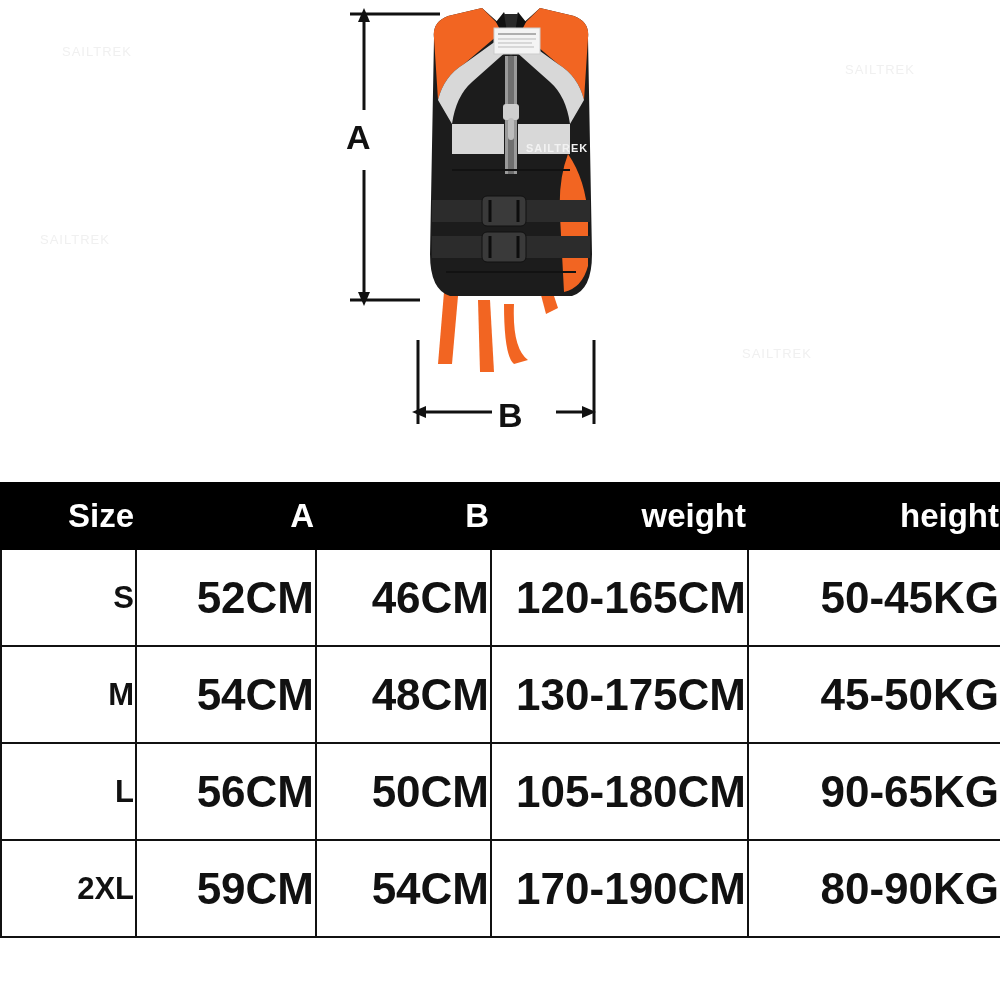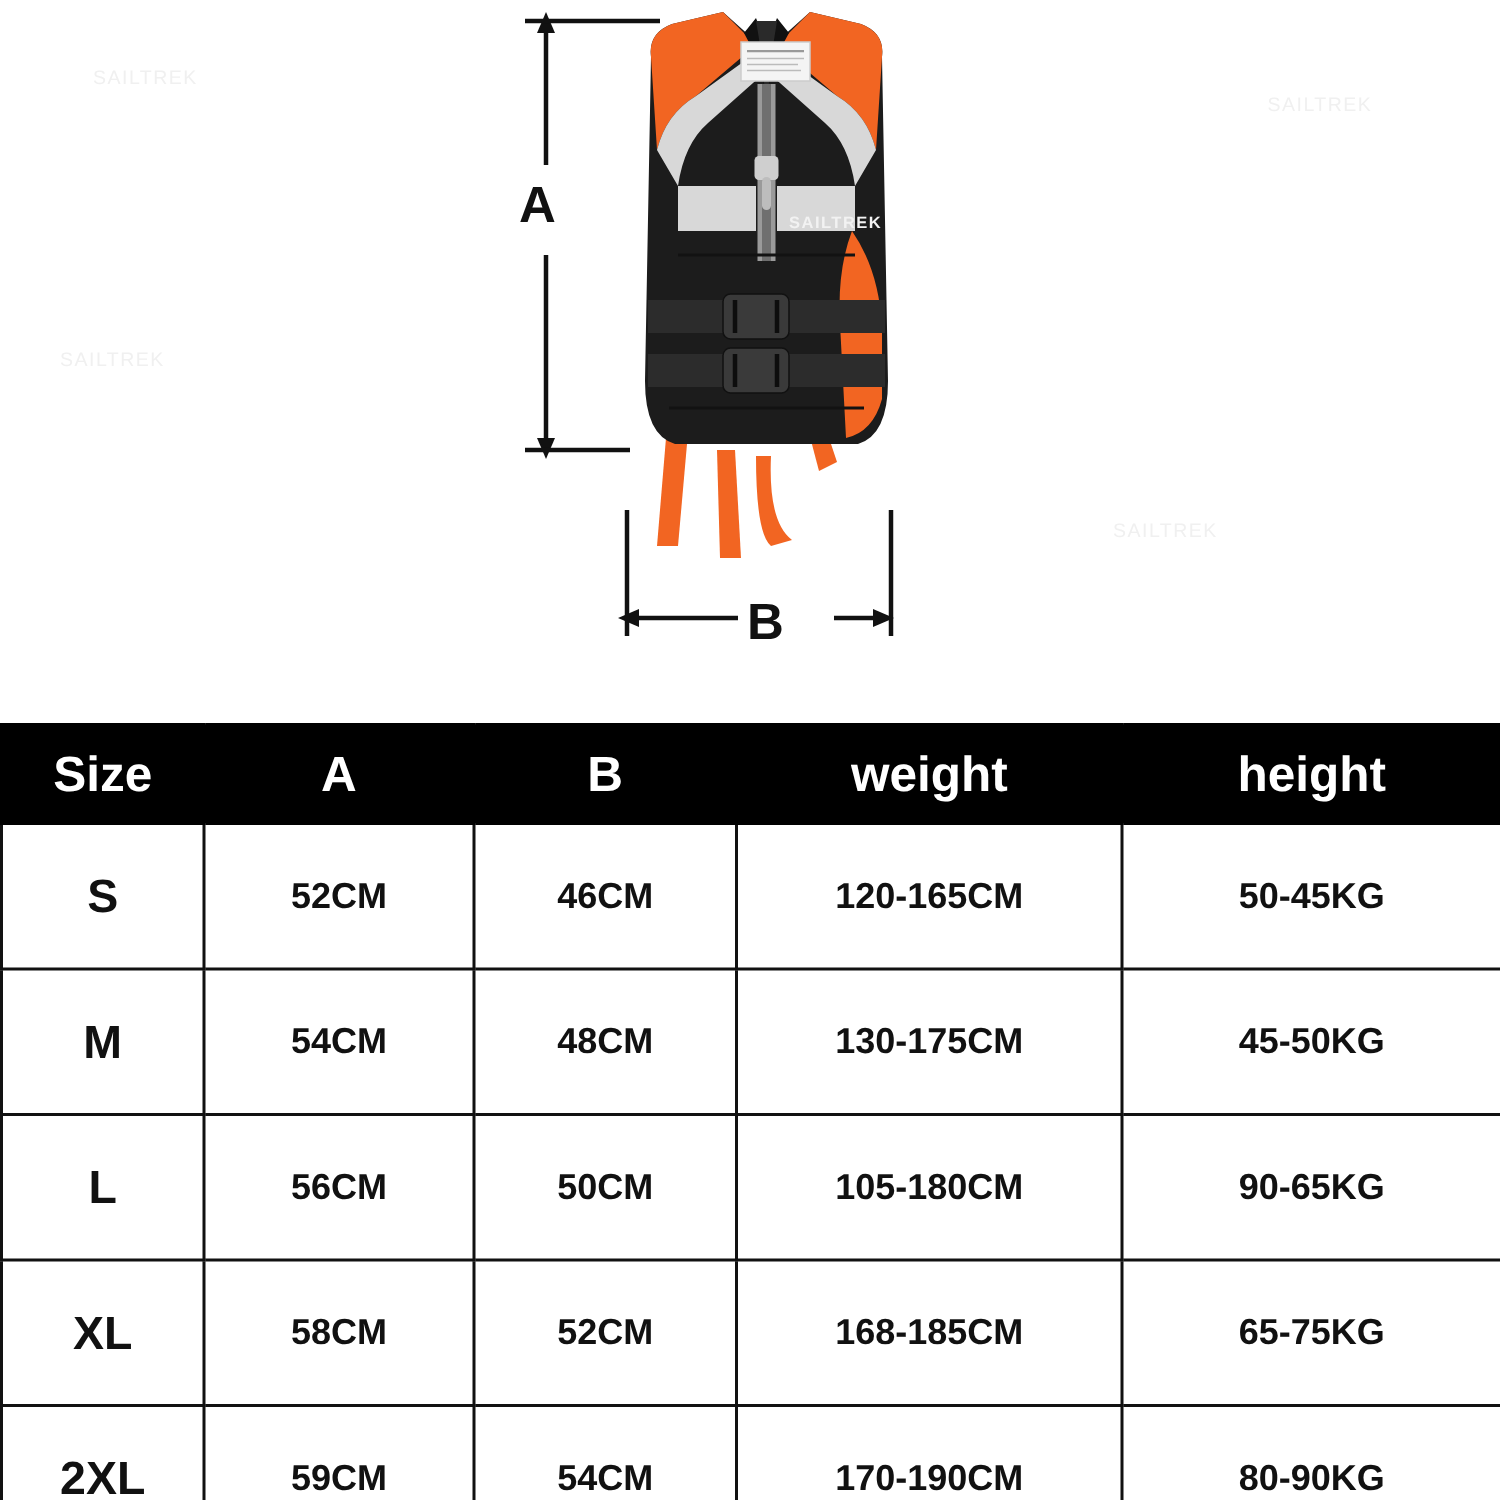--- a/index.html
+++ b/index.html
@@ -67,36 +67,36 @@
   #size-table {
     position: absolute;
     left: 0;
     top: 482px;
     width: 1000px;
     border-collapse: collapse;
     table-layout: fixed;
   }
   #size-table th, #size-table td {
     border: 2px solid #111111;
-    text-align: center;
+    text-align: right;
     font-family: "Liberation Sans", sans-serif;
     font-weight: bold;
     color: #111111;
     height: 93px;
     white-space: nowrap;
   }
   #size-table thead th {
     background: #000000;
     color: #ffffff;
     height: 62px;
     font-size: 33px;
     border-color: #000000;
   }
   #size-table tbody td {
-    font-size: 24px;
+    font-size: 44px;
     background: #ffffff;
   }
   #size-table tbody td.size-cell {
     font-size: 31px;
   }
   col.c-size   { width: 135px; }
   col.c-a      { width: 180px; }
   col.c-b      { width: 175px; }
   col.c-height { width: 257px; }
   col.c-weight { width: 253px; }
@@ -217,27 +217,20 @@
       <td>45-50KG</td>
     </tr>
     <tr>
       <td class="size-cell">L</td>
       <td>56CM</td>
       <td>50CM</td>
       <td>105-180CM</td>
       <td>90-65KG</td>
     </tr>
     <tr>
-      <td class="size-cell">XL</td>
-      <td>58CM</td>
-      <td>52CM</td>
-      <td>168-185CM</td>
-      <td>65-75KG</td>
-    </tr>
-    <tr>
       <td class="size-cell">2XL</td>
       <td>59CM</td>
       <td>54CM</td>
       <td>170-190CM</td>
       <td>80-90KG</td>
     </tr>
   </tbody>
 </table>
 
 </body></html>

